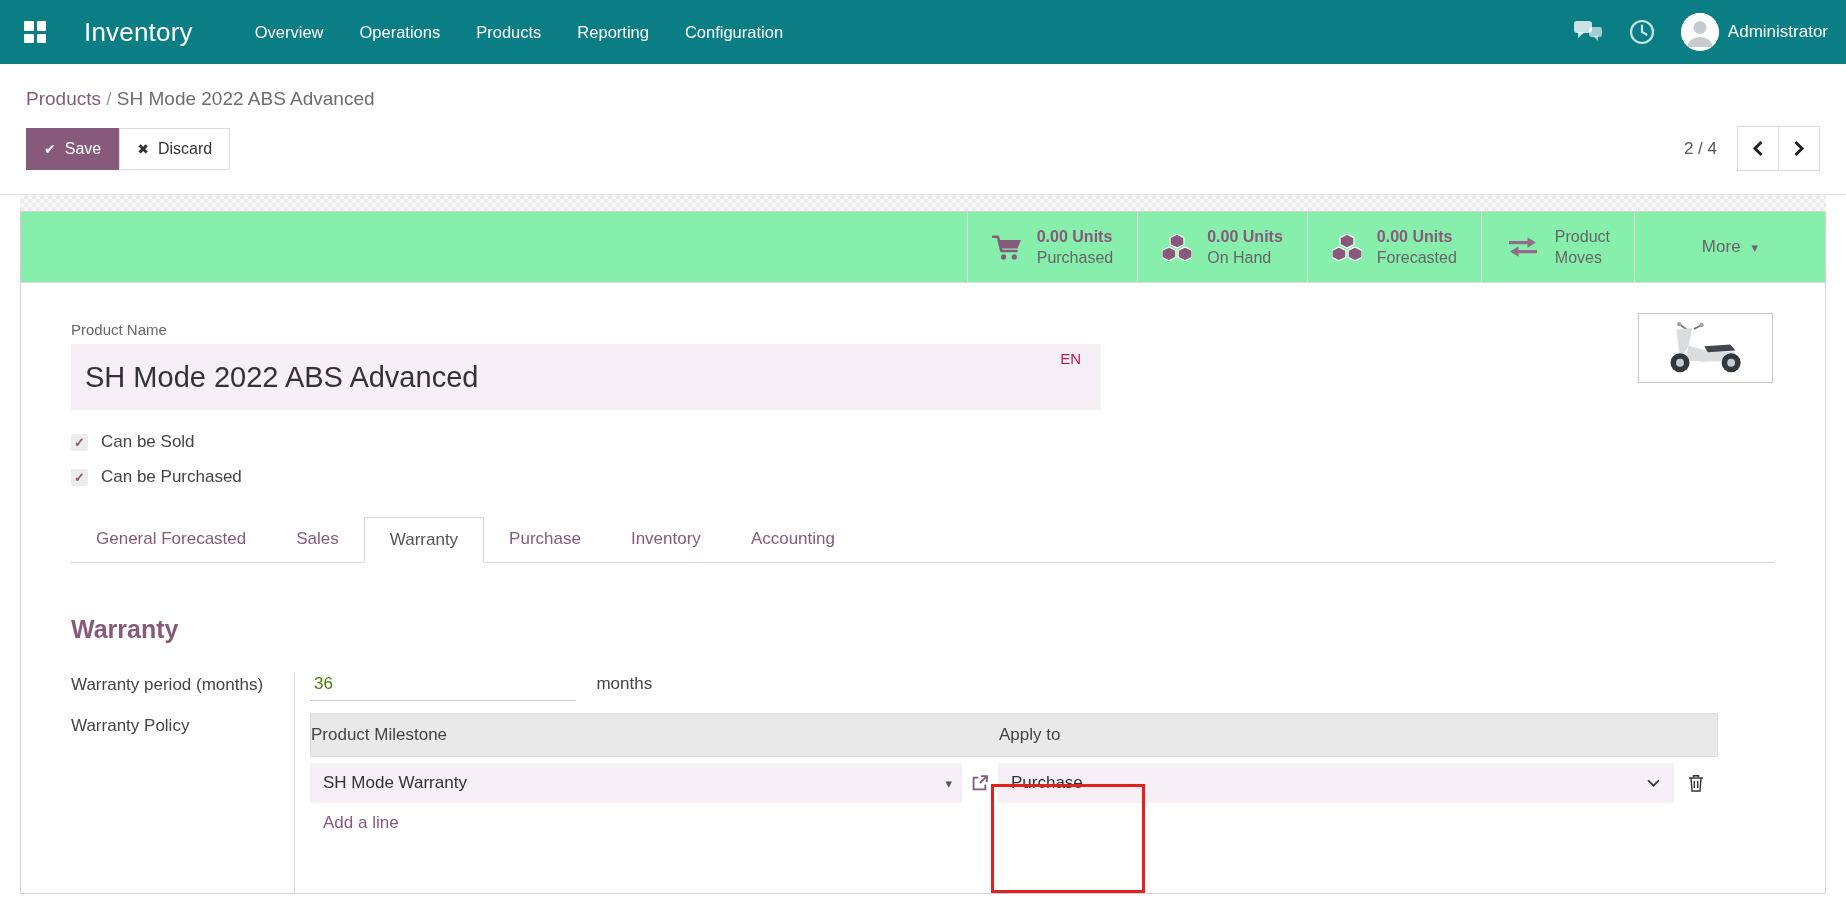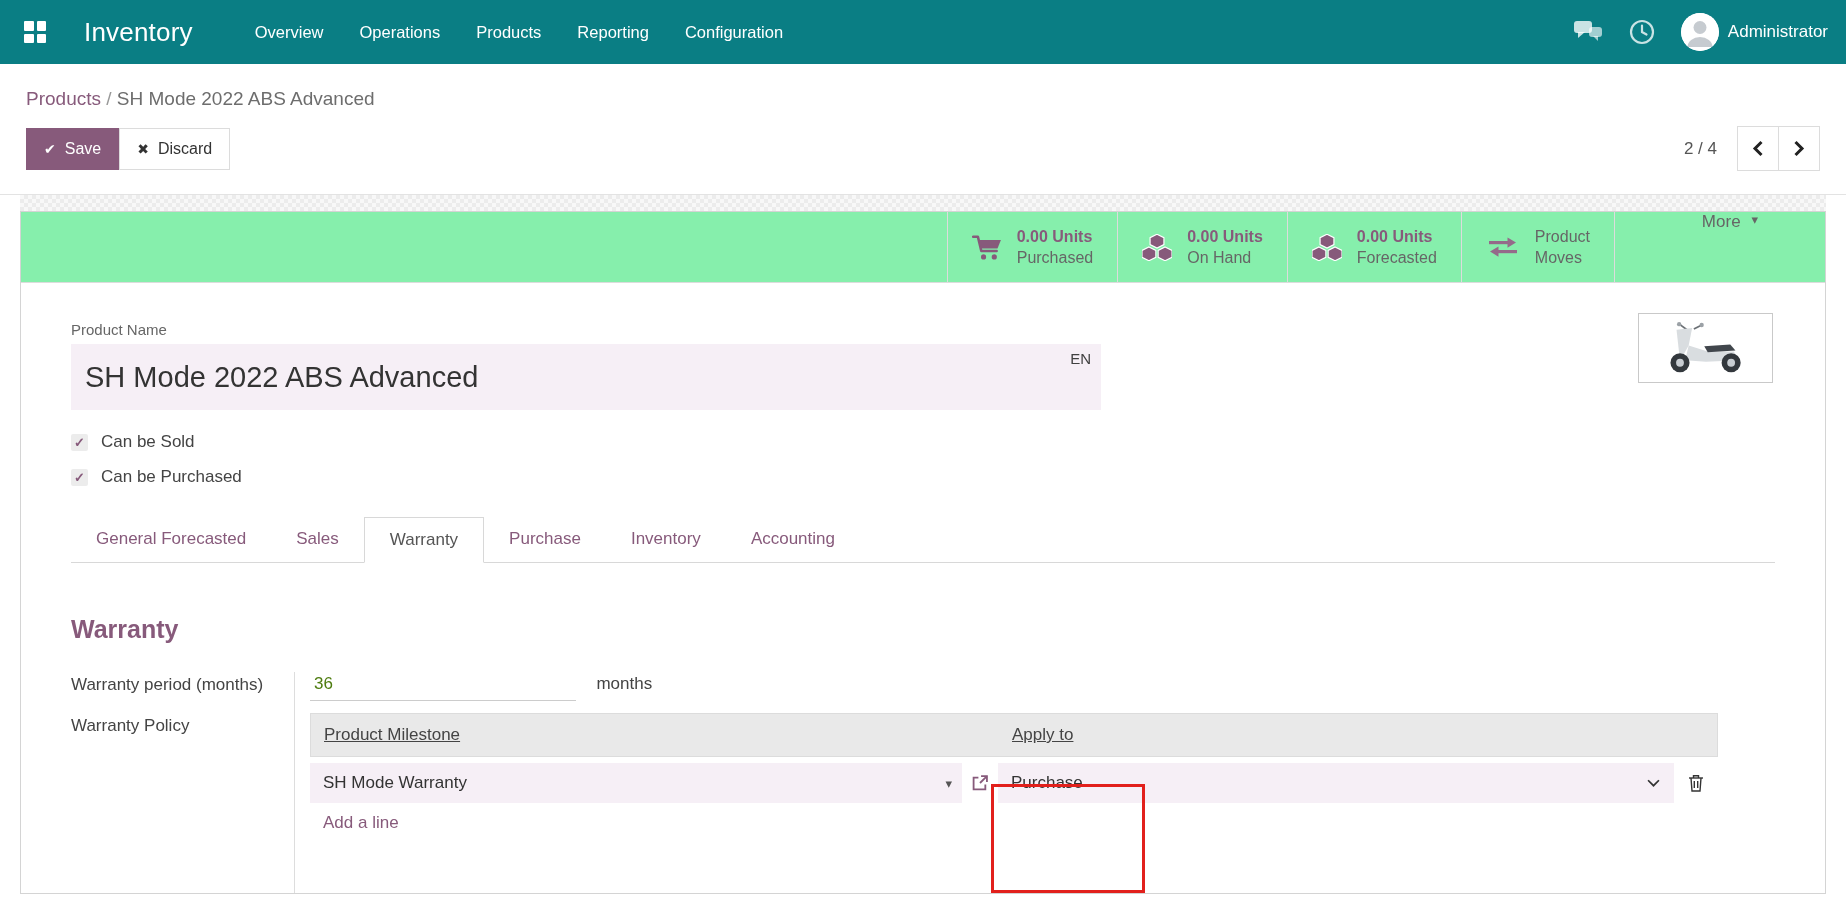--- a/index.html
+++ b/index.html
@@ -39,27 +39,27 @@
   
   .form-bg{margin:0 20px;background:repeating-conic-gradient(#ececec 0% 25%, #f8f8f8 0% 50%) 0 0/8px 8px;padding-top:16px;}
   .sheet{background:#fff;border:1px solid #d4d4d4;min-height:660px;position:relative;}
   .stat-row{display:flex;border-bottom:1px solid #dcdcdc;height:70px;background:#86efac;}
   .stat-spacer{flex:1;}
   .stat-btn{display:flex;align-items:center;gap:15px;padding:0 24px;border-left:1px solid #dcdcdc;cursor:pointer;}
   .stat-text{display:flex;flex-direction:column;line-height:21px;font-size:16px;}
   .stat-text .v{color:#875a7b;font-weight:600;}
   .stat-text .l{color:#666;}
   .stat-btn.moves .v{color:#666;font-weight:400;}
-  .more-btn{width:190px;display:flex;align-items:flex-start;justify-content:center;gap:11px;border-left:1px solid #dcdcdc;color:#666;font-size:17px;cursor:pointer;padding-left:20px;}
+  .more-btn{width:190px;display:flex;align-items:center;justify-content:center;gap:11px;border-left:1px solid #dcdcdc;color:#666;font-size:17px;cursor:pointer;}
   .caret{font-size:13px;color:#666;}
 
   .sheet-body{padding:38px 50px 0 50px;position:relative;}
   .small-label{font-size:15px;color:#666;}
   .name-input{margin-top:6px;width:1030px;height:66px;background:#f6eff6;position:relative;display:flex;align-items:center;padding-left:14px;box-sizing:border-box;font-size:29px;color:#333;cursor:text;}
-  .lang-badge{position:absolute;top:6px;right:10px;font-size:15px;color:#404040;cursor:pointer;}
+  .lang-badge{position:absolute;top:6px;right:20px;font-size:15px;color:#be185d;cursor:pointer;}
   .product-image{position:absolute;top:30px;right:52px;width:133px;height:68px;border:1px solid #c9c9c9;background:#fff;display:flex;align-items:center;justify-content:center;cursor:pointer;}
 
   .checks{margin-top:22px;display:flex;flex-direction:column;gap:15px;}
   .check-row{display:flex;align-items:center;gap:13px;font-size:17px;color:#444;}
   .checkbox{width:17px;height:17px;background:#ececec;border-radius:2px;display:flex;align-items:center;justify-content:center;color:#875a7b;font-size:13px;font-weight:bold;cursor:pointer;flex:none;}
 
   .tabs{margin-top:30px;display:flex;border-bottom:1px solid #d8d8d8;}
   .tab{padding:12px 25px;font-size:17px;color:#875a7b;cursor:pointer;white-space:nowrap;}
   .tab.active{color:#555;background:#fff;border:1px solid #d8d8d8;border-bottom:1px solid #fff;margin-bottom:-1px;}
 
@@ -68,21 +68,21 @@
   .o-group{display:grid;grid-template-columns:223px 1fr;margin-top:28px;}
   .o-label{font-size:17px;color:#444;line-height:25px;padding-right:20px;}
   .o-label.r2{padding-top:12px;}
   .o-field{border-left:1px solid #ddd;padding-left:15px;}
   .o-field.r2{padding-bottom:60px;}
   .num-input{display:inline-block;width:262px;border-bottom:1px solid #ccc;font-size:17px;color:#4d7c0f;padding:2px 0 6px 4px;cursor:text;}
   .suffix{margin-left:16px;font-size:17px;color:#444;}
 
   .policy-table{margin-top:12px;width:1408px;}
   .pt-header{display:grid;grid-template-columns:688px 676px 44px;background:#e9e9e9;border:1px solid #dcdcdc;box-sizing:border-box;height:44px;align-items:center;font-size:17px;color:#444;}
-  .pt-header .th{padding-left:13px;text-decoration:underline;}
+  .pt-header .th{}
   .pt-row{display:grid;grid-template-columns:688px 676px 44px;margin-top:6px;height:40px;}
   .m2o{display:flex;align-items:center;height:100%;}
   .m2o-input{flex:1;background:#f6eff6;height:100%;display:flex;align-items:center;padding:0 10px 0 13px;font-size:17px;color:#333;box-sizing:border-box;cursor:text;}
   .m2o-caret{margin-left:auto;color:#555;font-size:13px;cursor:pointer;}
   .ext-link{width:36px;height:100%;display:flex;align-items:center;justify-content:center;cursor:pointer;}
   .select-cell{background:#f6eff6;height:100%;display:flex;align-items:center;padding:0 14px 0 13px;font-size:17px;color:#333;box-sizing:border-box;cursor:pointer;}
   .select-chevron{margin-left:auto;display:flex;align-items:center;}
   .trash-cell{display:flex;align-items:center;justify-content:center;cursor:pointer;}
   .add-line{margin-top:10px;padding-left:13px;color:#875a7b;font-size:17px;cursor:pointer;}
 

